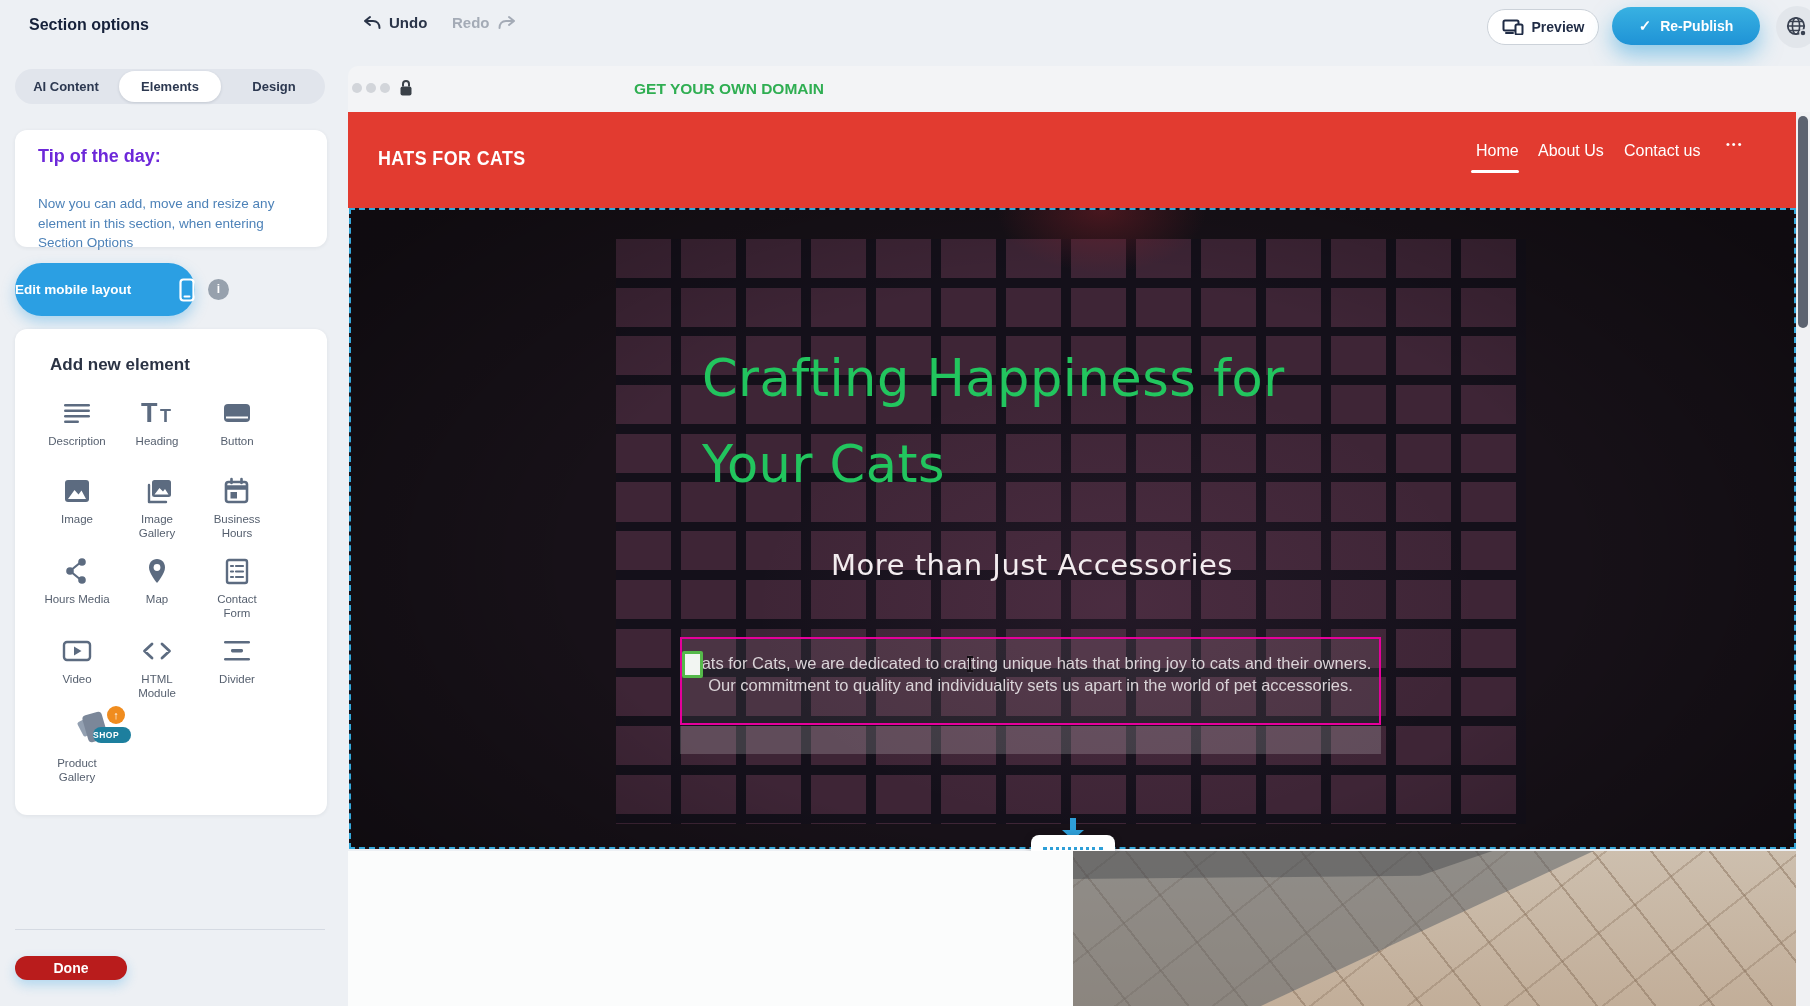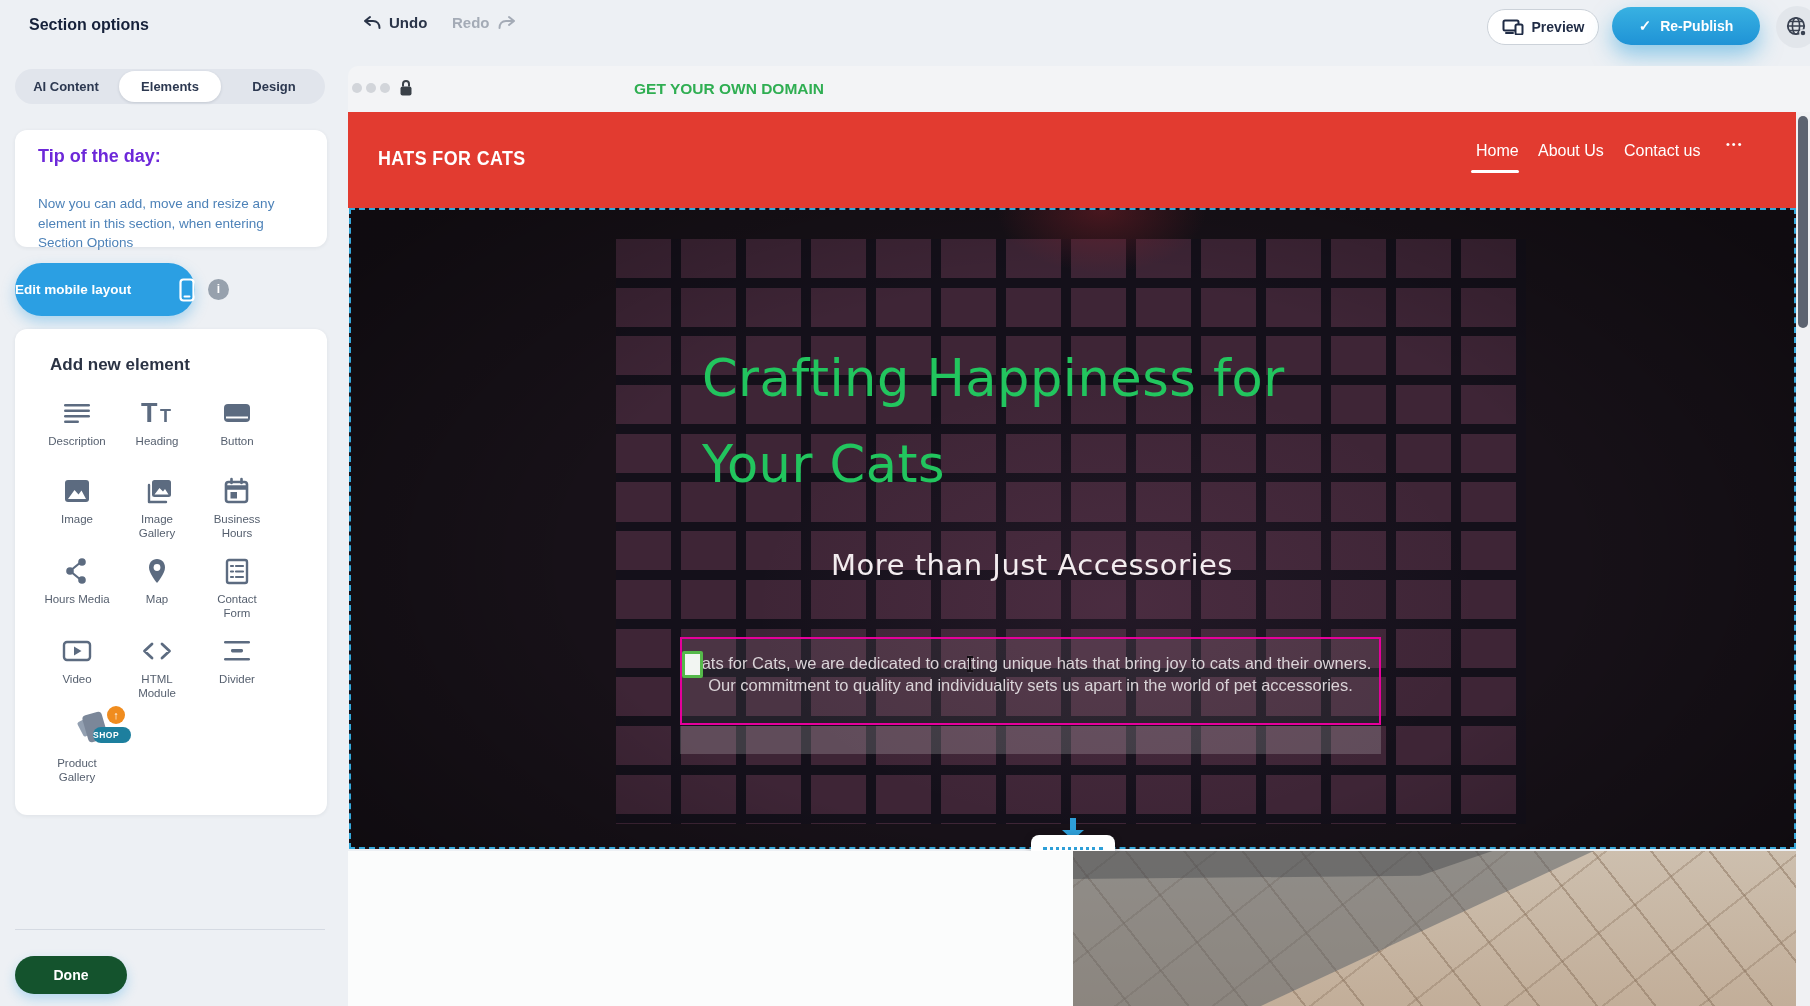--- a/index.html
+++ b/index.html
@@ -39,21 +39,21 @@
   .btn-mobile span{font-size:13.5px;font-weight:bold;color:#fff;}
   .info-dot{left:208px;top:279px;width:21px;height:21px;border-radius:50%;background:#97a1ad;color:#fff;
     font-size:12px;font-weight:bold;text-align:center;line-height:21px;cursor:pointer;}
   .add-card{left:15px;top:329px;width:312px;height:486px;}
   .add-title{left:50px;top:355px;font-size:17px;font-weight:600;color:#2b3344;text-align:center;}
   .el{position:absolute;width:80px;text-align:center;cursor:pointer;}
   .el-icon{display:block;height:32px;}
   .el-label{display:block;margin-top:5px;font-size:11.5px;line-height:13.5px;color:#555f6e;white-space:pre-line;}
   .icon-svg{stroke:#5c6b80;fill:none;stroke-width:2.4;stroke-linecap:round;stroke-linejoin:round;}
   .sb-divider{left:15px;top:929px;width:310px;height:1px;background:#d5dae2;}
-  .btn-done{left:15px;top:956px;width:112px;height:38px;border-radius:19px;background:#14532d;
+  .btn-done{left:15px;top:956px;width:112px;height:24px;border-radius:19px;background:#b91c1c;
     box-shadow:0 5px 12px rgba(43,159,227,.3);display:flex;align-items:center;justify-content:center;cursor:pointer;}
   .btn-done span{font-size:14px;font-weight:bold;color:#fff;}
   
   .pg-wrap{position:relative;width:56px;height:46px;margin:0 auto;}
   .pg-photo{position:absolute;left:8px;top:7px;width:20px;height:28px;border-radius:4px;background:#7b8799;
     transform:rotate(-16deg);}
   .pg-photo2{position:absolute;left:3px;top:14px;width:9px;height:16px;border-radius:2px;background:#93a0b1;
     transform:rotate(-28deg);}
   .pg-up{position:absolute;left:30px;top:0;width:18px;height:18px;border-radius:50%;background:#f08c1e;
     color:#fff;font-size:11px;font-weight:bold;text-align:center;line-height:18px;}

